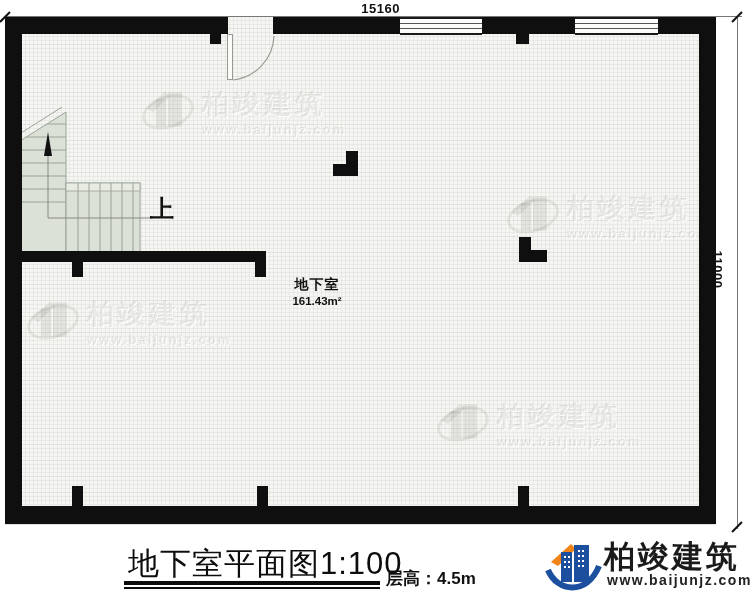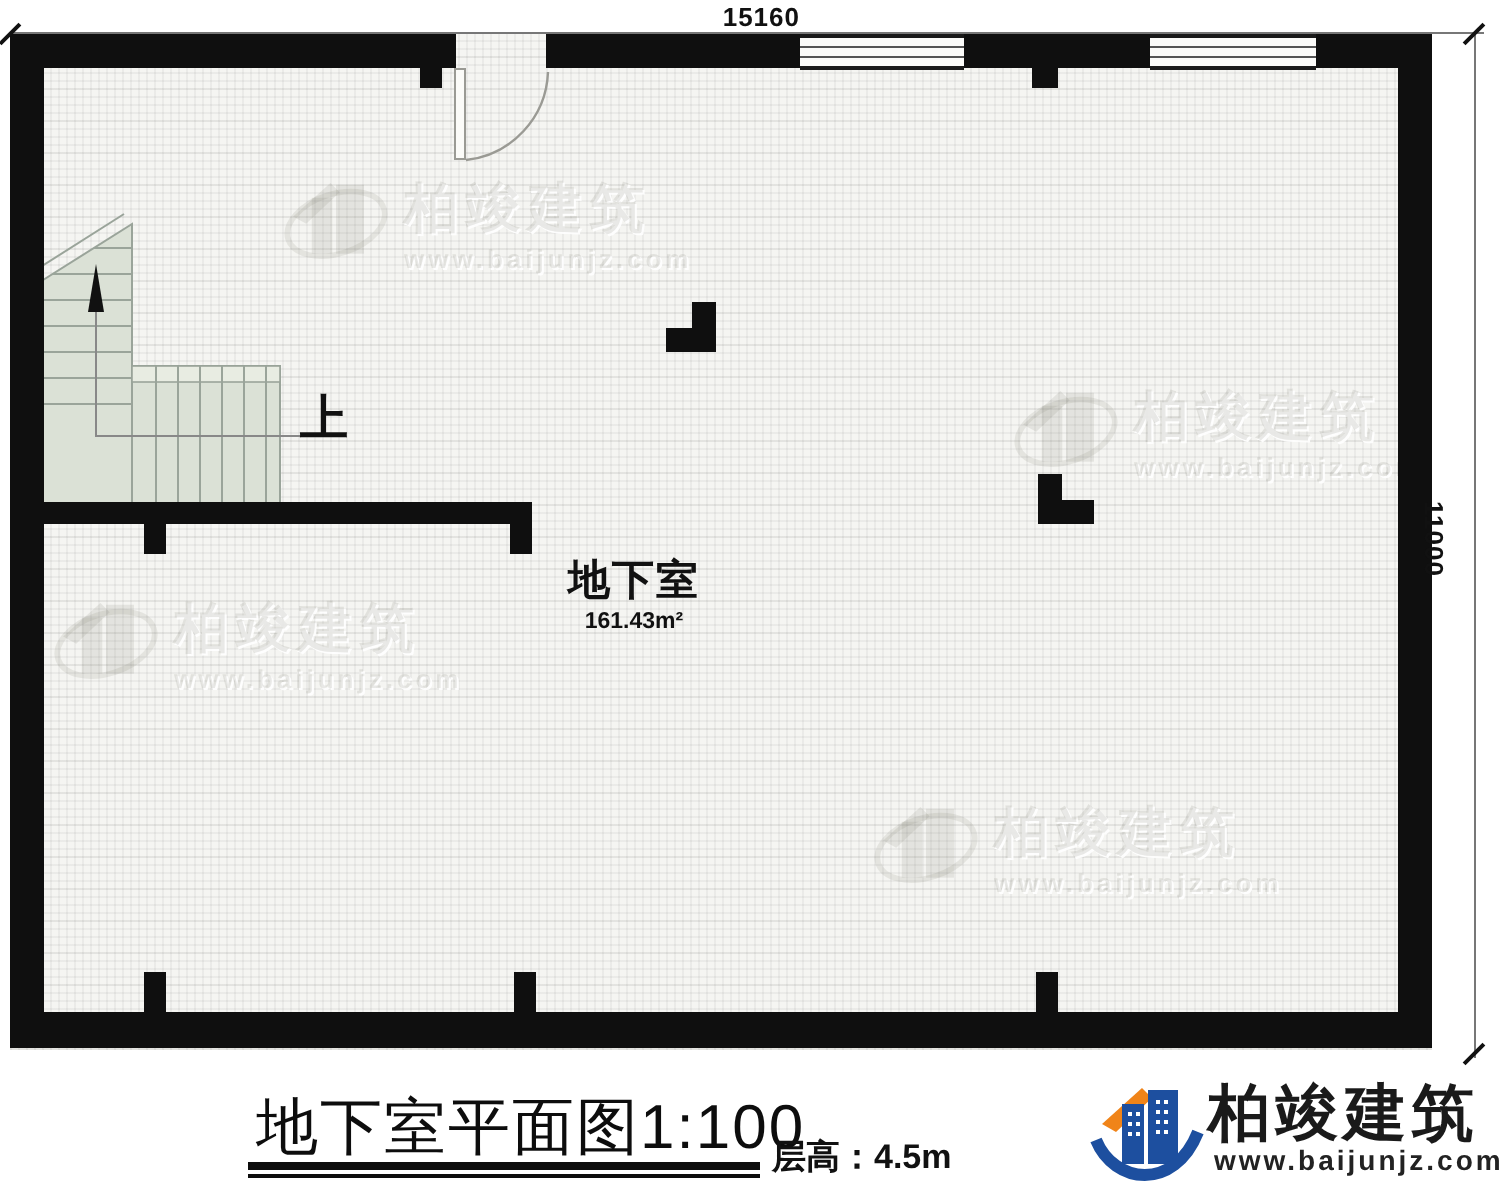--- a/index.html
+++ b/index.html
@@ -21,21 +21,21 @@
     position:absolute;height:14px;background:#fbfbf9;z-index:3;
     border-top:2px solid #1a1a1a;border-bottom:2px solid #1a1a1a;
     background-image:linear-gradient(to bottom, transparent 4px,#555 4px,#555 5px,transparent 5px,transparent 9px,#555 9px,#555 10px,transparent 10px);
   }
   
   .dimline{position:absolute;background:#777;z-index:1;}
   .tick{position:absolute;width:14px;height:2px;background:#111;transform:rotate(-45deg);z-index:4;}
   .dimtext{position:absolute;font-weight:bold;font-size:13px;color:#111;z-index:4;letter-spacing:0.5px;}
   
   .room-label{position:absolute;left:262px;top:276px;width:110px;text-align:center;z-index:4;}
-  .room-name{font-size:21px;font-weight:bold;letter-spacing:1px;}
+  .room-name{font-size:14px;font-weight:bold;letter-spacing:1px;}
   .room-area{font-size:11.5px;font-weight:bold;margin-top:1px;}
   .up-label{position:absolute;left:150px;top:193px;font-size:24px;font-weight:bold;z-index:4;}
   
   .wm{position:absolute;display:flex;align-items:center;z-index:1;pointer-events:none;}
   .wm-textcol{margin-left:6px;}
   .wm-name{font-size:27px;font-weight:bold;letter-spacing:4px;color:rgba(125,125,115,0.16);text-shadow:1px 1px 0 rgba(255,255,255,0.9);}
   .wm-url{font-size:13px;font-weight:bold;letter-spacing:2px;color:rgba(125,125,115,0.16);text-shadow:1px 1px 0 rgba(255,255,255,0.9);}
   
   .door-leaf{position:absolute;left:227px;top:34px;width:6px;height:46px;background:#fbfbf8;border:1px solid #9a9a94;box-sizing:border-box;z-index:3;}
   .door-arc{position:absolute;left:225px;top:30px;z-index:2;}

